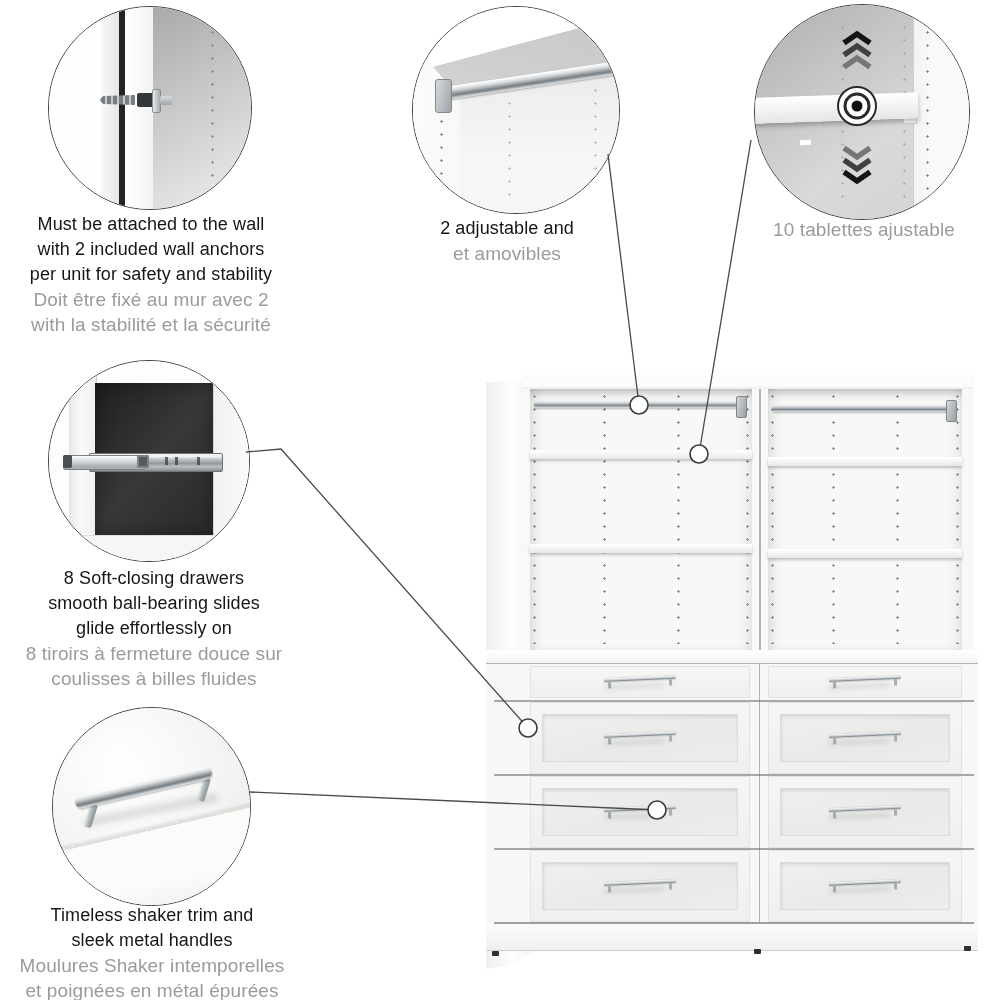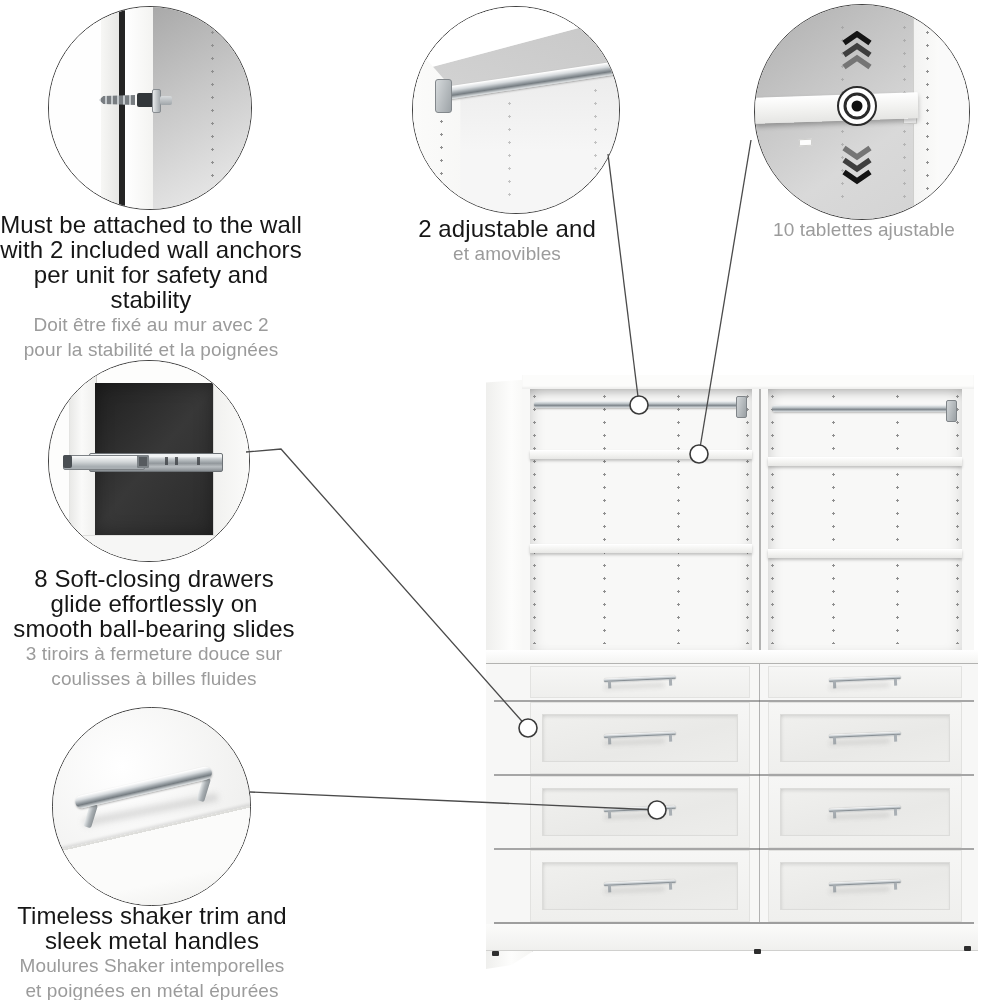--- a/index.html
+++ b/index.html
@@ -1,21 +1,21 @@
 <!DOCTYPE html>
 <html><head>
 <meta charset="utf-8">
 <style>
   html,body{margin:0;padding:0;background:#fff;}
   .stage{position:relative;width:1000px;height:1000px;background:#ffffff;
          font-family:"Liberation Sans",sans-serif;overflow:hidden;}
 
   
   .note{position:absolute;text-align:center;}
-  .note .en{color:#161616;font-size:24px;line-height:25px;letter-spacing:.1px;}
+  .note .en{color:#161616;font-size:18px;line-height:25px;letter-spacing:.1px;}
   .note .fr{color:#9b9b9b;font-size:19px;line-height:25px;letter-spacing:.1px;}
 
   
   .bubble{position:absolute;border-radius:50%;border:1.5px solid #3f3f3f;
           overflow:hidden;background:#fff;}
   .abs{position:absolute;}
   .dots{position:absolute;width:3px;background-image:radial-gradient(circle at 1.5px 1.5px,#8f8f8f 1px,rgba(0,0,0,0) 1.3px);
         background-size:3px 13px;background-repeat:repeat-y;}
   .dots.faint{opacity:.5;}
   .chrome-h{background:linear-gradient(180deg,#fdfdfd 5%,#d7dbde 32%,#959ca1 58%,#767d82 72%,#d3d7d9 95%);}
@@ -264,37 +264,37 @@
       <div class="abs chrome-v" style="left:182px;top:112px;width:8px;height:24px;transform:rotate(30deg);border-radius:2px;"></div>
       <div class="abs chrome-h" style="left:58px;top:102px;width:140px;height:13px;border-radius:7px;box-shadow:0 1px 2px rgba(0,0,0,.3);"></div>
     </div>
   </div>
 
   <div class="note" style="left:0;top:212px;width:302px;">
     <div class="en">Must be attached to the wall</div>
     <div class="en">with 2 included wall anchors</div>
     <div class="en">per unit for safety and stability</div>
     <div class="fr">Doit être fixé au mur avec 2</div>
-    <div class="fr">pour la stabilité et la poignées</div>
+    <div class="fr">with la stabilité et la sécurité</div>
   </div>
 
   <div class="note" style="left:372px;top:216px;width:270px;">
     <div class="en">2 adjustable and</div>
     <div class="fr">et amovibles</div>
   </div>
 
   <div class="note" style="left:744px;top:217px;width:240px;">
     <div class="fr">10 tablettes ajustable</div>
   </div>
 
   <div class="note" style="left:0;top:566px;width:308px;">
     <div class="en">8 Soft-closing drawers</div>
+    <div class="en">smooth ball-bearing slides</div>
     <div class="en">glide effortlessly on</div>
-    <div class="en">smooth ball-bearing slides</div>
-    <div class="fr">3 tiroirs à fermeture douce sur</div>
+    <div class="fr">8 tiroirs à fermeture douce sur</div>
     <div class="fr">coulisses à billes fluides</div>
   </div>
 
   <div class="note" style="left:2px;top:903px;width:300px;">
     <div class="en">Timeless shaker trim and</div>
     <div class="en">sleek metal handles</div>
     <div class="fr">Moulures Shaker intemporelles</div>
     <div class="fr">et poignées en métal épurées</div>
   </div>
 

